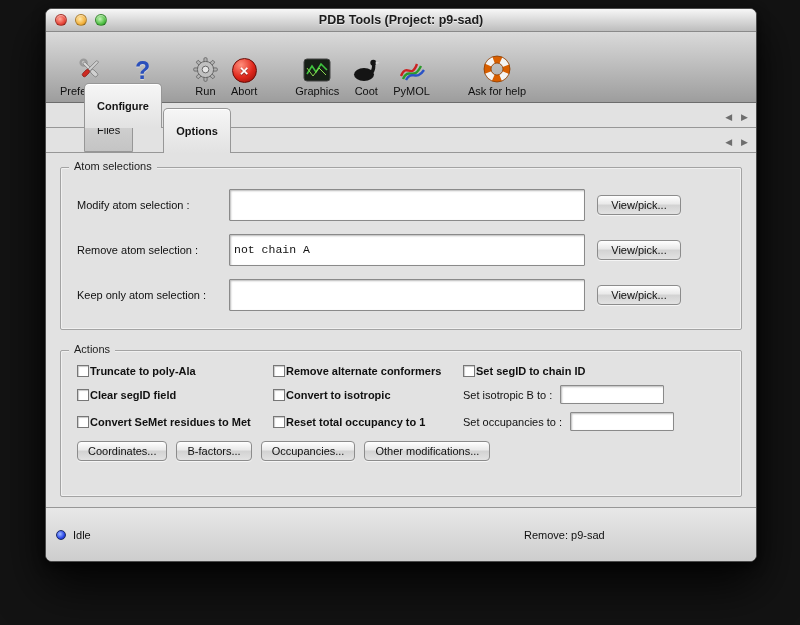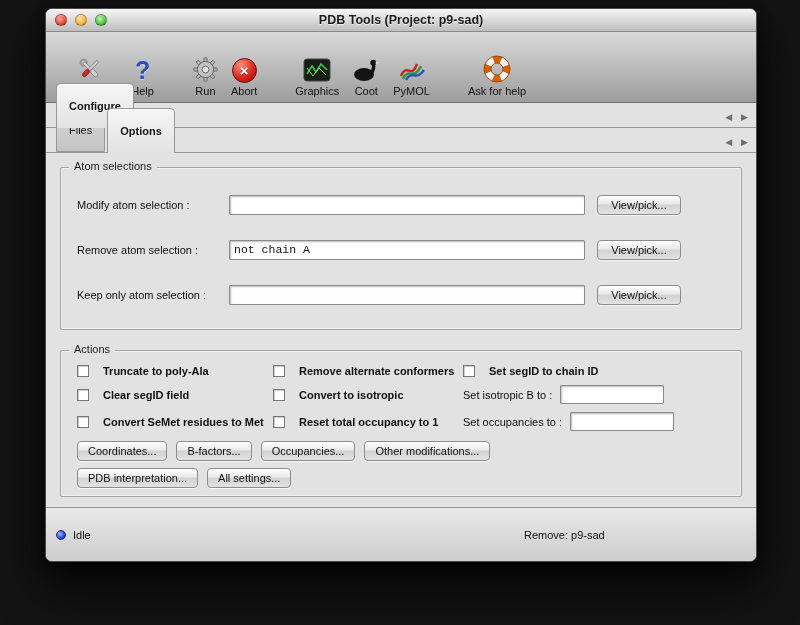--- a/index.html
+++ b/index.html
@@ -29,47 +29,47 @@
   .help-q{font-size:25px;font-weight:bold;color:#2b50bb;line-height:26px;text-shadow:0 1px 1px rgba(255,255,255,.5);}
   .abort-ball{width:25px;height:25px;border-radius:50%;border:1px solid #6b0a05;box-sizing:border-box;
     background:radial-gradient(circle at 8px 6px,#ff8f7c,#df271b 55%,#8e0d06);
     display:flex;align-items:center;justify-content:center;color:#fff;font-weight:bold;font-size:15px;line-height:1;
     text-shadow:0 1px 1px rgba(0,0,0,.45);}
   
   .tabrow{flex:0 0 25px;height:25px;box-sizing:border-box;display:flex;align-items:flex-end;
     padding:0 10px;border-bottom:1px solid #979797;position:relative;background:#e2e2e2;}
   .tab{display:inline-flex;align-items:center;height:20px;padding:12px 12px;font-size:11px;font-weight:bold;color:#141414;
     border:1px solid #979797;border-bottom:none;border-radius:5px 5px 0 0;
-    background:linear-gradient(#f6f6f6,#e2e2e2);margin-bottom:-1px;box-shadow:inset 0 1px 0 #fff;cursor:default;z-index:2;}
+    background:linear-gradient(#f6f6f6,#e2e2e2);margin-bottom:-1px;box-shadow:inset 0 1px 0 #fff;cursor:default;z-index:2;margin-left:28px;}
   .tab.unselected{height:19px;font-weight:normal;background:linear-gradient(#d8d8d8,#c4c4c4);
     margin-bottom:0;border-bottom:1px solid #979797;box-shadow:none;z-index:1;margin-right:2px;}
   .tabarrows{position:absolute;right:8px;bottom:5px;display:flex;gap:9px;
     font-family:"DejaVu Sans",sans-serif;font-size:9px;color:#6e6e6e;}
   .tabarrows span{cursor:default;}
   .page{flex:1;min-height:0;display:flex;flex-direction:column;background:#e2e2e2;}
   .panel{flex:1;min-height:0;padding:10px 14px 0;box-sizing:border-box;}
   
   .group{position:relative;border:1px solid #a3a3a3;border-radius:2px;box-shadow:inset 0 0 0 1px #f0f0f0;
     padding:14px 10px 4px 16px;box-sizing:border-box;}
   .gtitle{position:absolute;top:-8px;left:8px;background:#e2e2e2;padding:0 5px;font-size:11px;color:#1d1d1d;}
   .group.atomsel{height:163px;margin-top:4px;}
   .group.actions{height:147px;margin-top:20px;}
   
   .selrow{display:grid;grid-template-columns:152px 356px 12px 84px 1fr;align-items:center;height:45px;}
   .flabel{font-size:11px;font-weight:normal;color:#101010;}
-  .entry{height:20px;box-sizing:border-box;background:#fff;border:1px solid #8a8a8a;border-radius:1px;
+  .entry{height:32px;box-sizing:border-box;background:#fff;border:1px solid #8a8a8a;border-radius:1px;
     box-shadow:inset 1px 1px 2px rgba(0,0,0,.28);padding:1px 4px;
     font-family:"Liberation Mono",monospace;font-size:11.5px;color:#111;outline:none;width:100%;}
   .btn{font-family:"Liberation Sans",sans-serif;font-size:11px;color:#101010;height:20px;padding:0 10px;
     border:1px solid #8c8c8c;border-radius:4px;
     background:linear-gradient(#ffffff,#e8e8e8 45%,#d2d2d2 50%,#e2e2e2);
     box-shadow:0 1px 0 rgba(255,255,255,.65);cursor:default;white-space:nowrap;}
   
   .agrid{display:grid;grid-template-columns:196px 190px 1fr;row-gap:8px;align-items:center;}
-  .chk{display:flex;align-items:center;gap:14px;font-size:11px;font-weight:bold;color:#101010;}
+  .chk{display:flex;align-items:center;gap:1px;font-size:11px;font-weight:bold;color:#101010;}
   .cbox{width:12px;height:12px;flex:0 0 12px;background:#fff;border:1px solid #777;box-sizing:border-box;
     box-shadow:inset 1px 1px 1px rgba(0,0,0,.22);cursor:default;}
   .fieldcell{display:flex;align-items:center;gap:8px;}
   .fieldcell .entry{width:104px;height:19px;}
   .btnrow{display:flex;gap:9px;margin-top:10px;}
   .btnrow.second{margin-top:7px;}
   
   .statusbar{flex:0 0 21px;height:21px;border-top:1px solid #979797;background:linear-gradient(#e8e8e8,#cdcdcd);
     display:flex;align-items:center;padding:16px 10px;font-size:11px;color:#101010;position:relative;}
   .led{width:10px;height:10px;border-radius:50%;margin-right:7px;border:1px solid #1a2a66;box-sizing:border-box;
@@ -289,24 +289,20 @@
               <input class="entry" value="" style="">
             </div>
           </div>
 
           <div class="btnrow">
             <button class="btn">Coordinates...</button>
             <button class="btn">B-factors...</button>
             <button class="btn">Occupancies...</button>
             <button class="btn">Other modifications...</button>
           </div>
-          <div class="btnrow second">
-            <button class="btn">PDB interpretation...</button>
-            <button class="btn">All settings...</button>
-          </div>
         </div>
 
       </div>
     </div>
 
     <div class="statusbar">
       <span class="led"></span>
       <span>Idle</span>
       <span class="project">Remove: p9-sad</span>
     </div>

